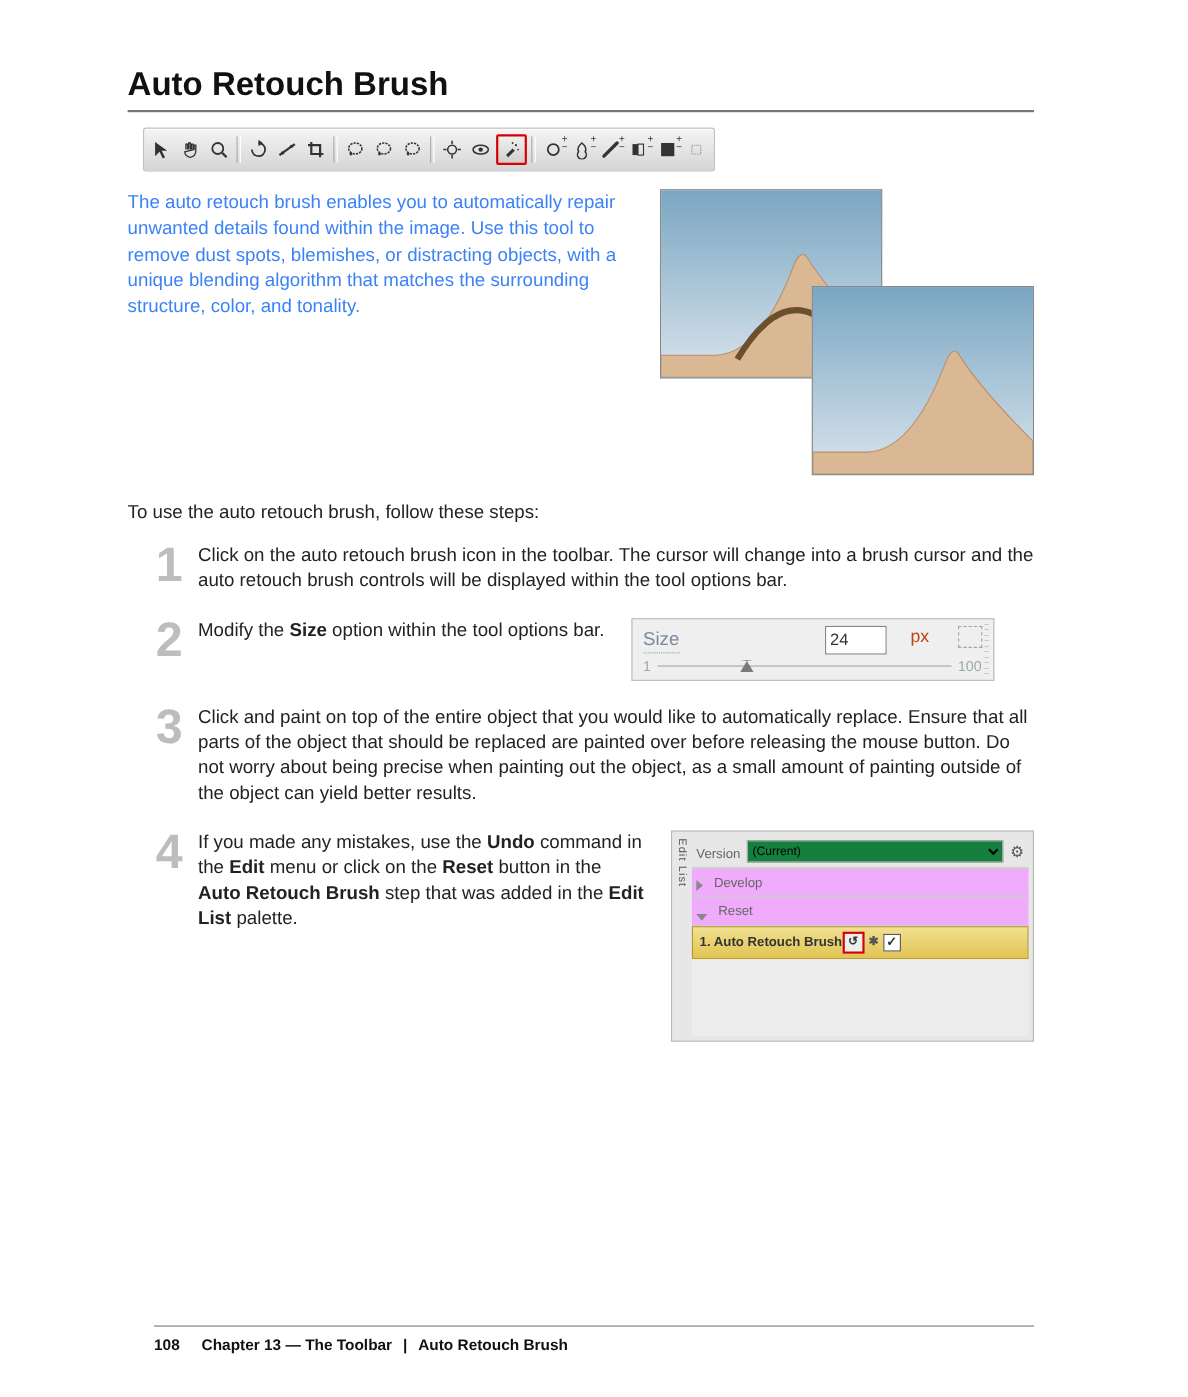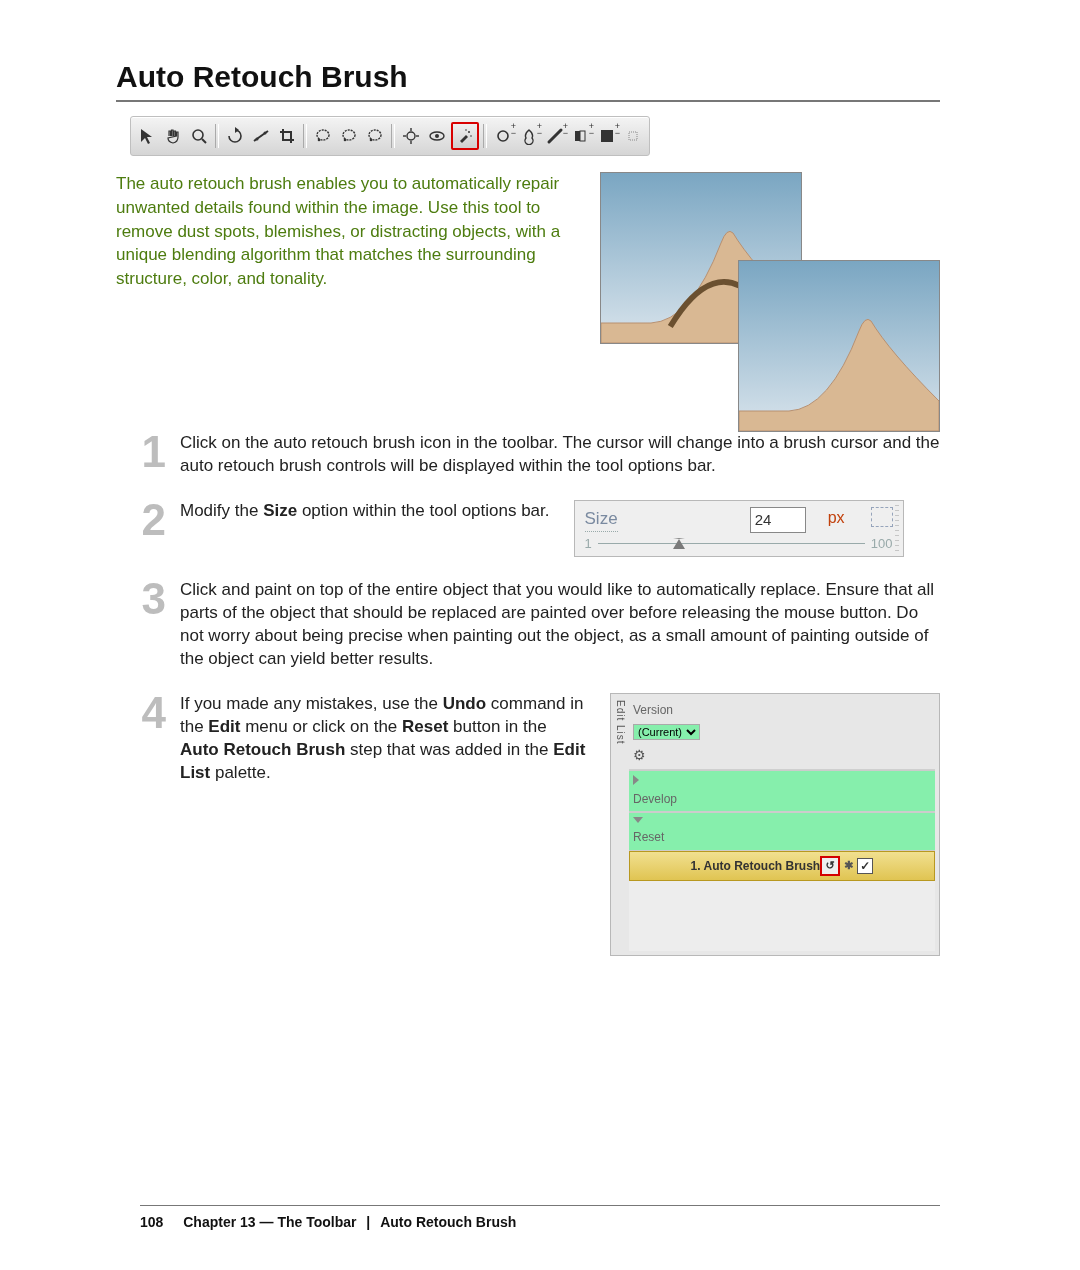--- a/index.html
+++ b/index.html
@@ -75,21 +75,21 @@
   
   .intro-row {
     display: flex;
     gap: 18px;
     margin-top: 16px;
   }
   .intro-text {
     flex: 1;
     font-size: 17px;
     line-height: 1.4;
-    color: #4d7c0f;
+    color: #3b82f6;
   }
   .thumbs {
     position: relative;
     width: 340px;
     height: 260px;
   }
   .thumb {
     position: absolute;
     border: 1px solid #888;
     background: #bcd3e4;
@@ -213,37 +213,36 @@
   }
   .editlist .sidelabel{
     position:absolute;
     left:2px; top:6px;
     writing-mode:vertical-rl;
     font-size:10px;
     color:#555;
     letter-spacing:1px;
   }
   .editlist .row{
-    display:flex; align-items:flex-start; gap:6px;
+    display:flex; align-items:flex-end; gap:6px;
     padding:4px 4px;
-    flex-direction:column;
   }
   .editlist .row.hdr{
     border-bottom:1px solid #cfcfcf;
   }
   .editlist select{
     flex:1;
     font-size:11px;
     height:20px;
-    background:#86efac;
+    background:#15803d;
     border:1px solid #aaa;
   }
   .editlist .gear{ font-size:14px; color:#555; }
   .editlist .section{
-    background:#86efac;
+    background:#f0abfc;
     border-top:1px solid #ccc;
     border-bottom:1px solid #ccc;
     color:#666;
     font-size:12px;
   }
   .editlist .section .tri{
     display:inline-block; width:0;height:0;
     border-top:5px solid transparent;
     border-bottom:5px solid transparent;
     border-left:6px solid #888;
@@ -254,21 +253,21 @@
     border-left:5px solid transparent;
     border-right:5px solid transparent;
     border-top:6px solid #888;
     border-bottom:none;
   }
   .editlist .stepitem{
     background:linear-gradient(#f1e090,#e0c452);
     border:1px solid #b89820;
     display:flex;
     align-items:center;
-    justify-content:center;
+    justify-content:flex-start;
     padding:4px 6px;
     font-size:12px;
     font-weight:700;
     color:#333;
   }
   .editlist .stepitem .right{
     display:flex; align-items:center; gap:4px;
   }
   .editlist .stepitem .reset{
     width:16px; height:16px;
@@ -464,20 +463,21 @@
             <stop offset="1" stop-color="#d9e4ec"></stop>
           </linearGradient>
         </defs>
         <rect width="200" height="170" fill="url(#sky2)"></rect>
         <path d="M0,150 L50,150 Q90,148 120,70 Q126,54 132,60 Q150,90 200,140 L200,170 L0,170 Z" fill="#d9b893" stroke="#b89070" stroke-width="1"></path>
       </svg>
     </div>
   </div>
 </div>
 
+<div class="steps-lead">To use the auto retouch brush, follow these steps:</div>
 
 
 <div class="step">
   <div class="num">1</div>
   <div class="body">Click on the auto retouch brush icon in the toolbar. The cursor will change into a brush cursor and the auto retouch brush controls will be displayed within the tool options bar.</div>
 </div>
 
 
 <div class="step">
   <div class="num">2</div>

